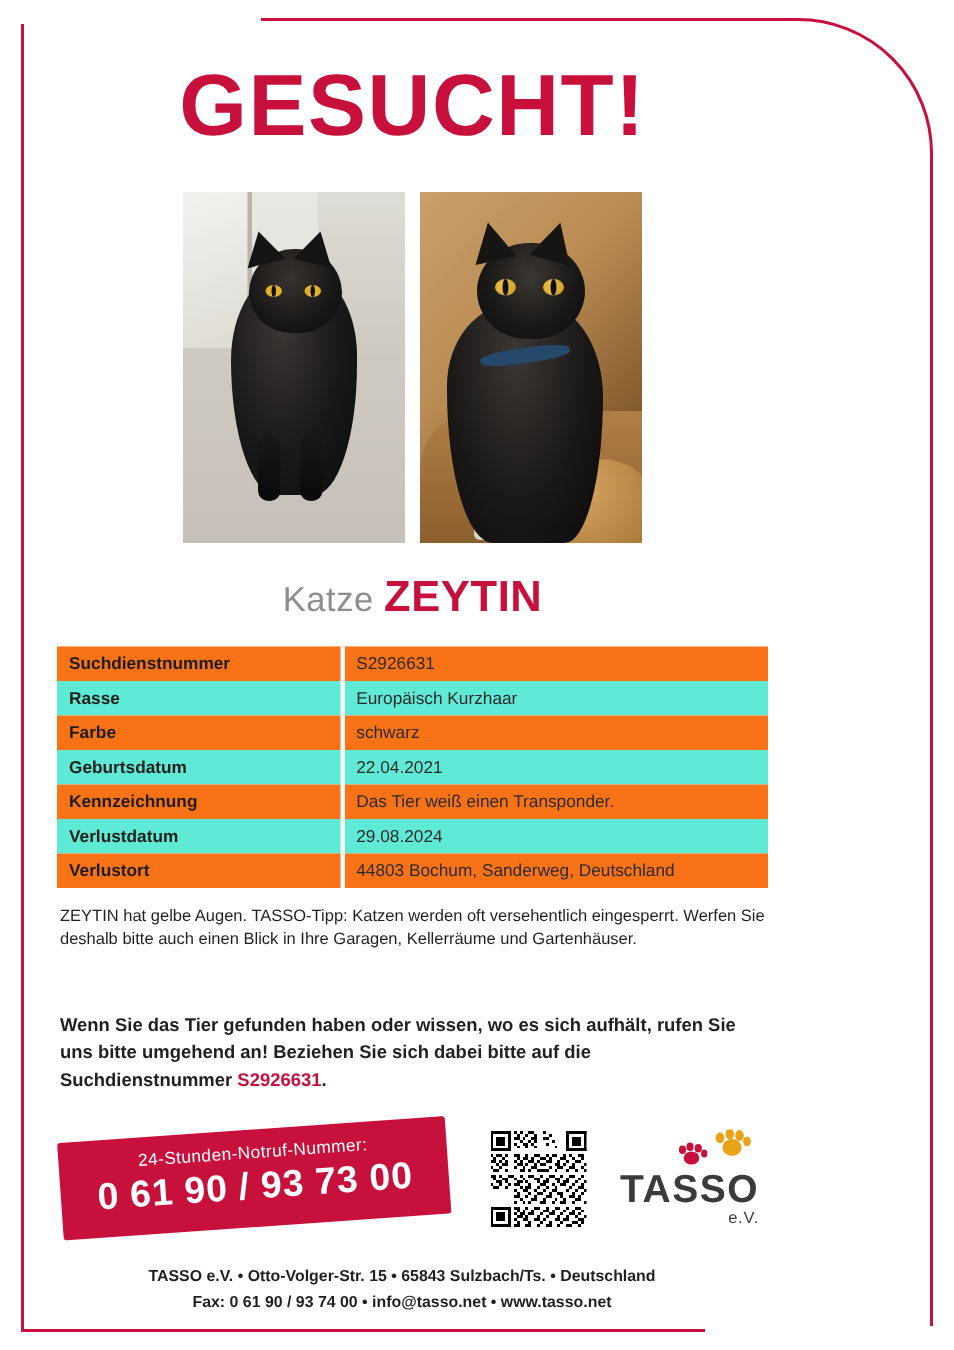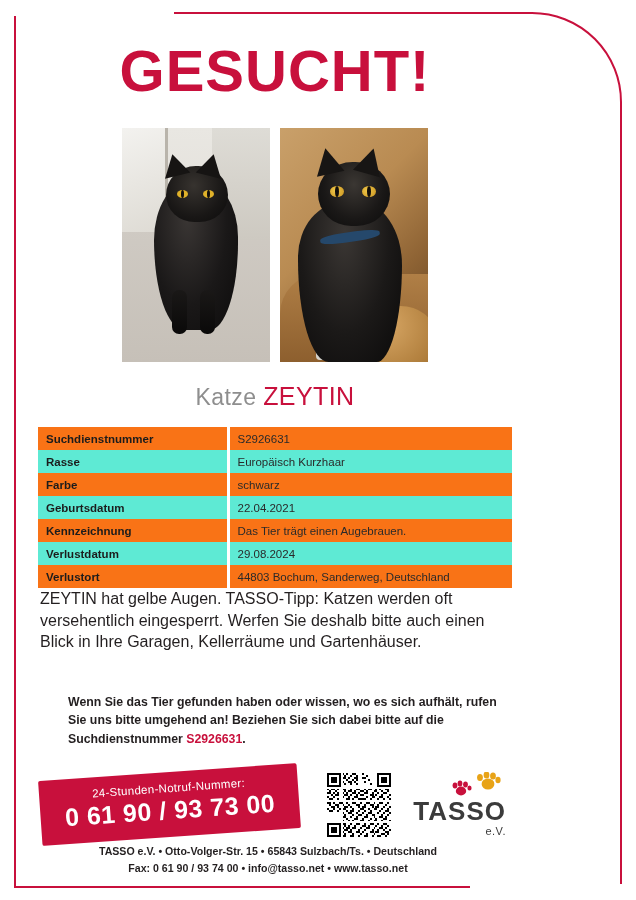--- a/index.html
+++ b/index.html
@@ -196,22 +196,22 @@
   
   .petline {
     text-align: center;
     margin-top: 20px;
     font-size: 23px;
     color: #8e8e8e;
     letter-spacing: .4px;
   }
   .petline .petname {
     color: #c8103c;
-    font-weight: normal;
-    font-size: 25px;
+    font-weight: bold;
+    font-size: 29px;
   }
 
   
   table.datatable {
     width: 100%;
     border-collapse: collapse;
     margin-top: 16px;
     font-size: 11.5px;
   }
   table.datatable tr { height: 23px; }
@@ -227,36 +227,35 @@
     font-weight: bold;
     color: #1c1c1c;
   }
   table.datatable td.value {
     color: #2a2a2a;
     border-left: 3px solid #ffffff;
   }
 
   
   .note {
-    margin-top: 0;
-    font-size: 16px;
+    margin-top: 12px;
+    font-size: 11px;
     line-height: 1.35;
     color: #231f20;
     padding: 0 2px;
   }
 
   
   .appeal {
     margin-top: 40px;
     font-size: 12.3px;
     font-weight: bold;
     line-height: 1.5;
     color: #231f20;
     padding: 0 2px;
-    margin-left: 28px;
   }
   .appeal .accent { color: #c8103c; }
 
   
   .bottom {
     margin-top: 24px;
     display: flex;
     align-items: center;
     gap: 22px;
     padding: 0 2px;
@@ -380,21 +379,21 @@
         <tr class="odd">
           <td class="label">Farbe</td>
           <td class="value">schwarz</td>
         </tr>
         <tr class="even">
           <td class="label">Geburtsdatum</td>
           <td class="value">22.04.2021</td>
         </tr>
         <tr class="odd">
           <td class="label">Kennzeichnung</td>
-          <td class="value">Das Tier trägt einen Augebrauen.</td>
+          <td class="value">Das Tier weiß einen Transponder.</td>
         </tr>
         <tr class="even">
           <td class="label">Verlustdatum</td>
           <td class="value">29.08.2024</td>
         </tr>
         <tr class="odd">
           <td class="label">Verlustort</td>
           <td class="value">44803 Bochum, Sanderweg, Deutschland</td>
         </tr>
       </tbody>

